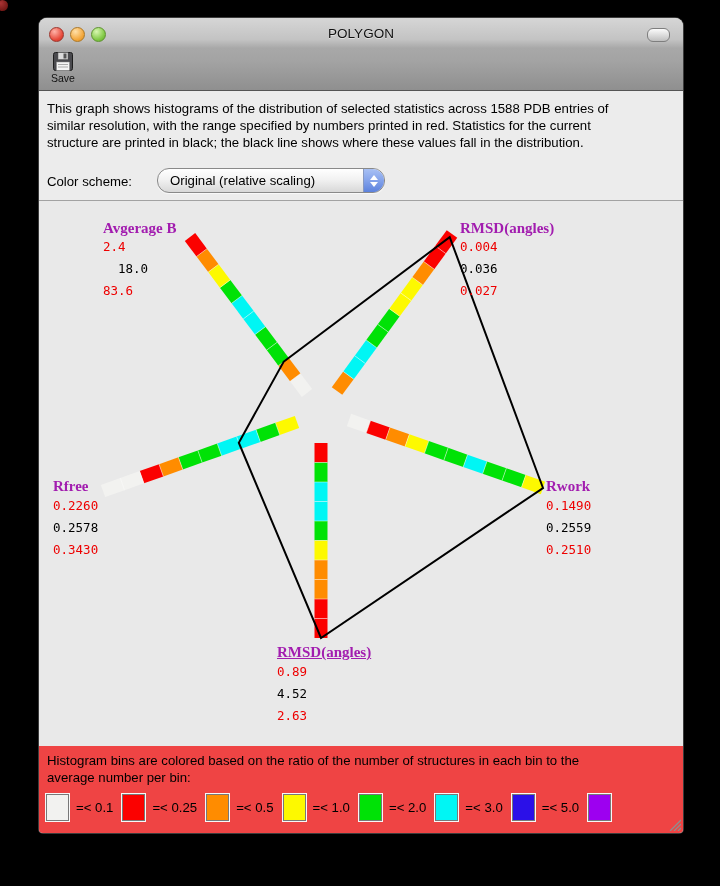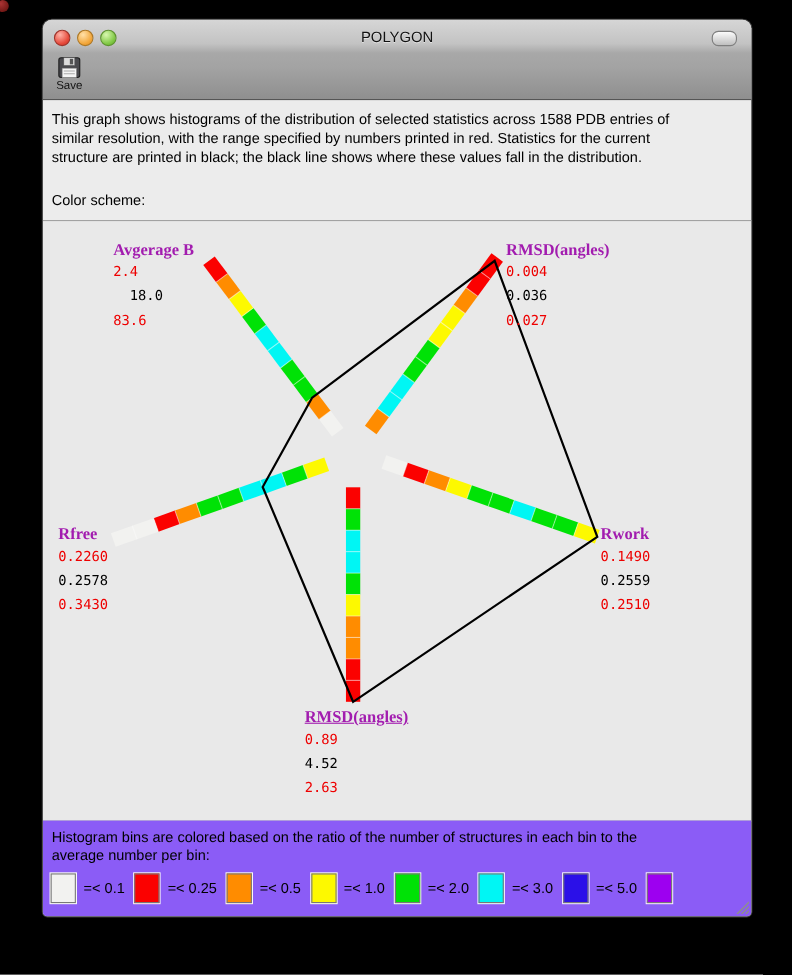--- a/index.html
+++ b/index.html
@@ -41,21 +41,21 @@
        border-top:5px solid #fff;}
   .plot{position:absolute;left:0;top:182px;width:644px;height:545px;background:#e9e9e9;
        border-top:1px solid #a2a2a2;border-bottom:1px solid #9a9a9a;}
   #plot-svg{position:absolute;left:0;top:0;pointer-events:none;}
   .axis-label{position:absolute;font-family:"Liberation Serif",serif;font-weight:bold;
        font-size:15px;color:#a21caf;white-space:nowrap;text-align:center;}
   .axis-val{position:absolute;font-family:"DejaVu Sans Mono","Liberation Mono",monospace;
        font-size:12.5px;white-space:nowrap;}
   .val-red{color:#ee0000;}
   .val-black{color:#000;}
-  .legend-panel{position:absolute;left:0;top:728px;width:644px;height:87px;background:#8b5cf6;}
+  .legend-panel{position:absolute;left:0;top:728px;width:644px;height:87px;background:#ef4444;}
   .legend-text{position:absolute;left:8px;top:6px;width:620px;font-size:13.2px;line-height:17px;color:#000;}
   .legend-row{position:absolute;left:7px;top:48px;width:634px;display:flex;align-items:center;}
   .legend-item{display:flex;align-items:center;}
   .swatch{width:21px;height:25px;border:1px solid #787878;box-shadow:0 0 0 1px #f8f8f8;
        margin-right:7px;flex:0 0 auto;}
   .bin-label{font-size:13.2px;color:#000;margin-right:9px;white-space:nowrap;}
   .resize-grip{position:absolute;right:2px;bottom:2px;width:14px;height:14px;}
 </style>
 </head>
 <body>
@@ -85,20 +85,27 @@
   </div>
 
   <div class="desc">
     <div>This graph shows histograms of the distribution of selected statistics across 1588 PDB entries of</div>
     <div>similar resolution, with the range specified by numbers printed in red.  Statistics for the current</div>
     <div>structure are printed in black; the black line shows where these values fall in the distribution.</div>
   </div>
 
   <div class="scheme-row">
     <span class="scheme-label">Color scheme:</span>
+    <div class="popup">
+      <span class="popup-text">Original (relative scaling)</span>
+      <div class="popup-cap">
+        <div class="arr-up"></div>
+        <div class="arr-dn"></div>
+      </div>
+    </div>
   </div>
 
   <div class="plot" id="plot">
     <svg id="plot-svg" width="644" height="545" viewBox="0 0 644 545">
         <line x1="268" y1="192" x2="256.3" y2="176.39999999999998" stroke="#f2f2f0" stroke-width="13"></line>
         <line x1="256.3" y1="176.39999999999998" x2="244.60000000000002" y2="160.8" stroke="#ff8c00" stroke-width="13"></line>
         <line x1="244.60000000000002" y1="160.8" x2="232.89999999999998" y2="145.2" stroke="#00e206" stroke-width="13"></line>
         <line x1="232.89999999999998" y1="145.2" x2="221.2" y2="129.60000000000002" stroke="#00e206" stroke-width="13"></line>
         <line x1="221.2" y1="129.60000000000002" x2="209.5" y2="114" stroke="#00f6f4" stroke-width="13"></line>
         <line x1="209.5" y1="114" x2="197.8" y2="98.39999999999998" stroke="#00f6f4" stroke-width="13"></line>

